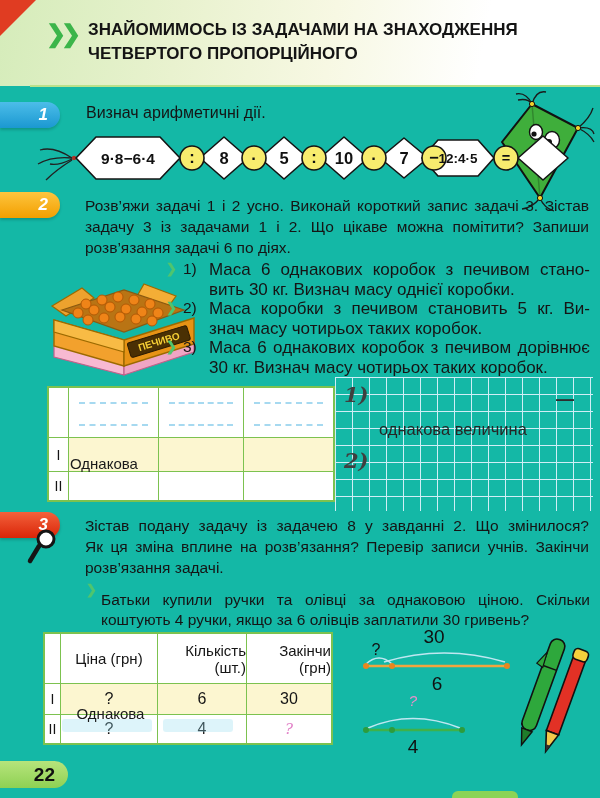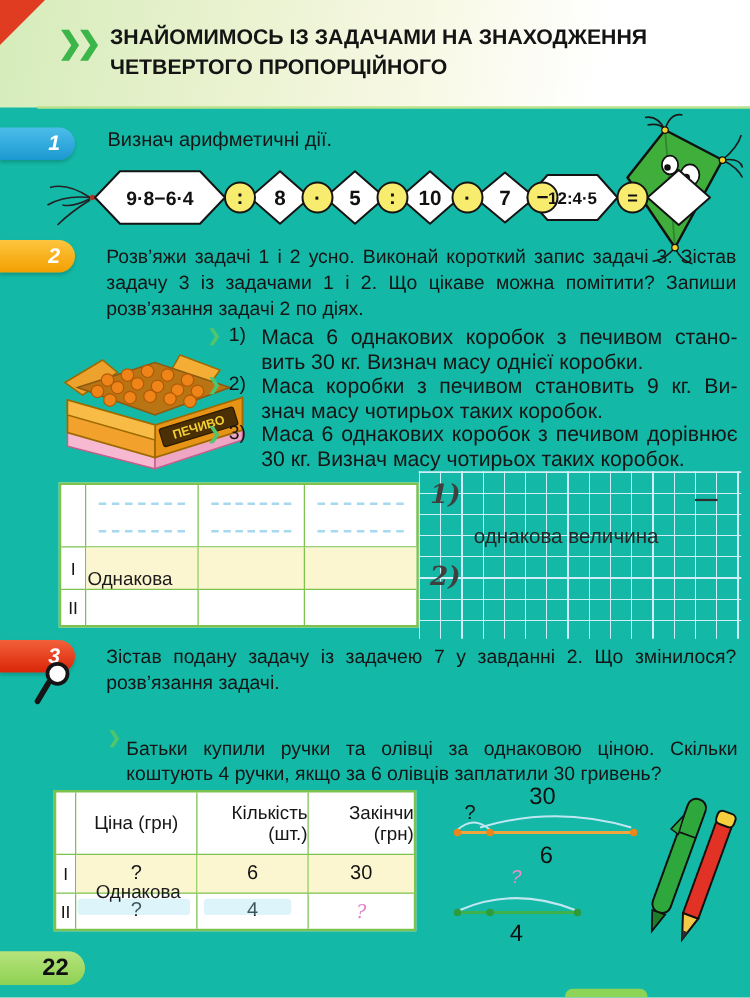--- a/index.html
+++ b/index.html
@@ -165,21 +165,21 @@
       <text x="406" y="39">−</text>
       <text x="430" y="39" font-size="13.5">12:4·5</text>
       <text x="478" y="39" font-size="14.5">=</text>
     </g>
   </svg>
 
   <div class="abs badge badge2">2</div>
   <div class="abs para" id="t2-para">
     <div class="jl">Розв’яжи задачі 1 і 2 усно. Виконай короткий запис задачі 3. Зістав</div>
     <div class="jl">задачу 3 із задачами 1 і 2. Що цікаве можна помітити? Запиши</div>
-    <div>розв’язання задачі 2 по діях.</div>
+    <div>розв’язання задачі 6 по діях.</div>
   </div>
 
   <svg class="abs" style="left:24px;top:258px;" width="182" height="122" viewBox="0 0 182 122">
     <polygon points="30,86 100,104 100,117 30,99" fill="#f7b9d2" stroke="#c2608b" stroke-width="1.2"></polygon>
     <polygon points="100,104 170,82 170,94 100,117" fill="#efa5c4" stroke="#c2608b" stroke-width="1.2"></polygon>
     <polygon points="28,48 58,30 70,40 42,58" fill="#eda22e" stroke="#9c6a00" stroke-width="1.2"></polygon>
     <polygon points="120,26 152,38 142,52 112,40" fill="#f4ae36" stroke="#9c6a00" stroke-width="1.2"></polygon>
     <polygon points="38,52 100,32 160,52 100,74" fill="#b97414" stroke="#8a5a10" stroke-width="1.2"></polygon>
     <g fill="#ef8418" stroke="#b35a06" stroke-width="1">
       <circle cx="62" cy="46" r="5"></circle>
@@ -213,21 +213,21 @@
     <span class="prob-num">1)</span>
     <div class="prob-text">
       <div class="jl">Маса 6 однакових коробок з печивом стано-</div>
       <div>вить 30 кг. Визнач масу однієї коробки.</div>
     </div>
   </div>
   <div class="prob-item" id="prob2">
     <span class="chev prob-chev"></span>
     <span class="prob-num">2)</span>
     <div class="prob-text">
-      <div class="jl">Маса коробки з печивом становить 9 кг. Ви-</div>
+      <div class="jl">Маса коробки з печивом становить 5 кг. Ви-</div>
       <div>знач масу чотирьох таких коробок.</div>
     </div>
   </div>
   <div class="prob-item" id="prob3">
     <span class="chev prob-chev"></span>
     <span class="prob-num">3)</span>
     <div class="prob-text">
       <div class="jl">Маса 6 однакових коробок з печивом дорівнює</div>
       <div>30 кг. Визнач масу чотирьох таких коробок.</div>
     </div>
@@ -263,21 +263,22 @@
   <div class="abs" id="ws-dash">—</div>
   <div class="abs" id="ws-note">однакова величина</div>
   <div class="abs hand" id="ws-2">2)</div>
 
   <div class="abs badge badge3">3</div>
   <svg class="abs" style="left:24px;top:528px;" width="36" height="42" viewBox="0 0 36 42">
     <circle cx="22" cy="11" r="8" fill="#fff" stroke="#151515" stroke-width="3"></circle>
     <line x1="15" y1="18" x2="6" y2="33" stroke="#151515" stroke-width="4.5" stroke-linecap="round"></line>
   </svg>
   <div class="abs para" id="t3-para">
-    <div class="jl">Зістав подану задачу із задачею 7 у завданні 2. Що змінилося?</div>
+    <div class="jl">Зістав подану задачу із задачею 8 у завданні 2. Що змінилося?</div>
+    <div class="jl">Як ця зміна вплине на розв’язання? Перевір записи учнів. Закінчи</div>
     <div>розв’язання задачі.</div>
   </div>
   <span class="abs chev" id="t3-bullet-chev"></span>
   <div class="abs" id="t3-bullet">
     <div class="jl">Батьки купили ручки та олівці за однаковою ціною. Скільки</div>
     <div>коштують 4 ручки, якщо за 6 олівців заплатили 30 гривень?</div>
   </div>
 
   <div class="abs tbl" id="table2">
     <div class="tc"></div>

